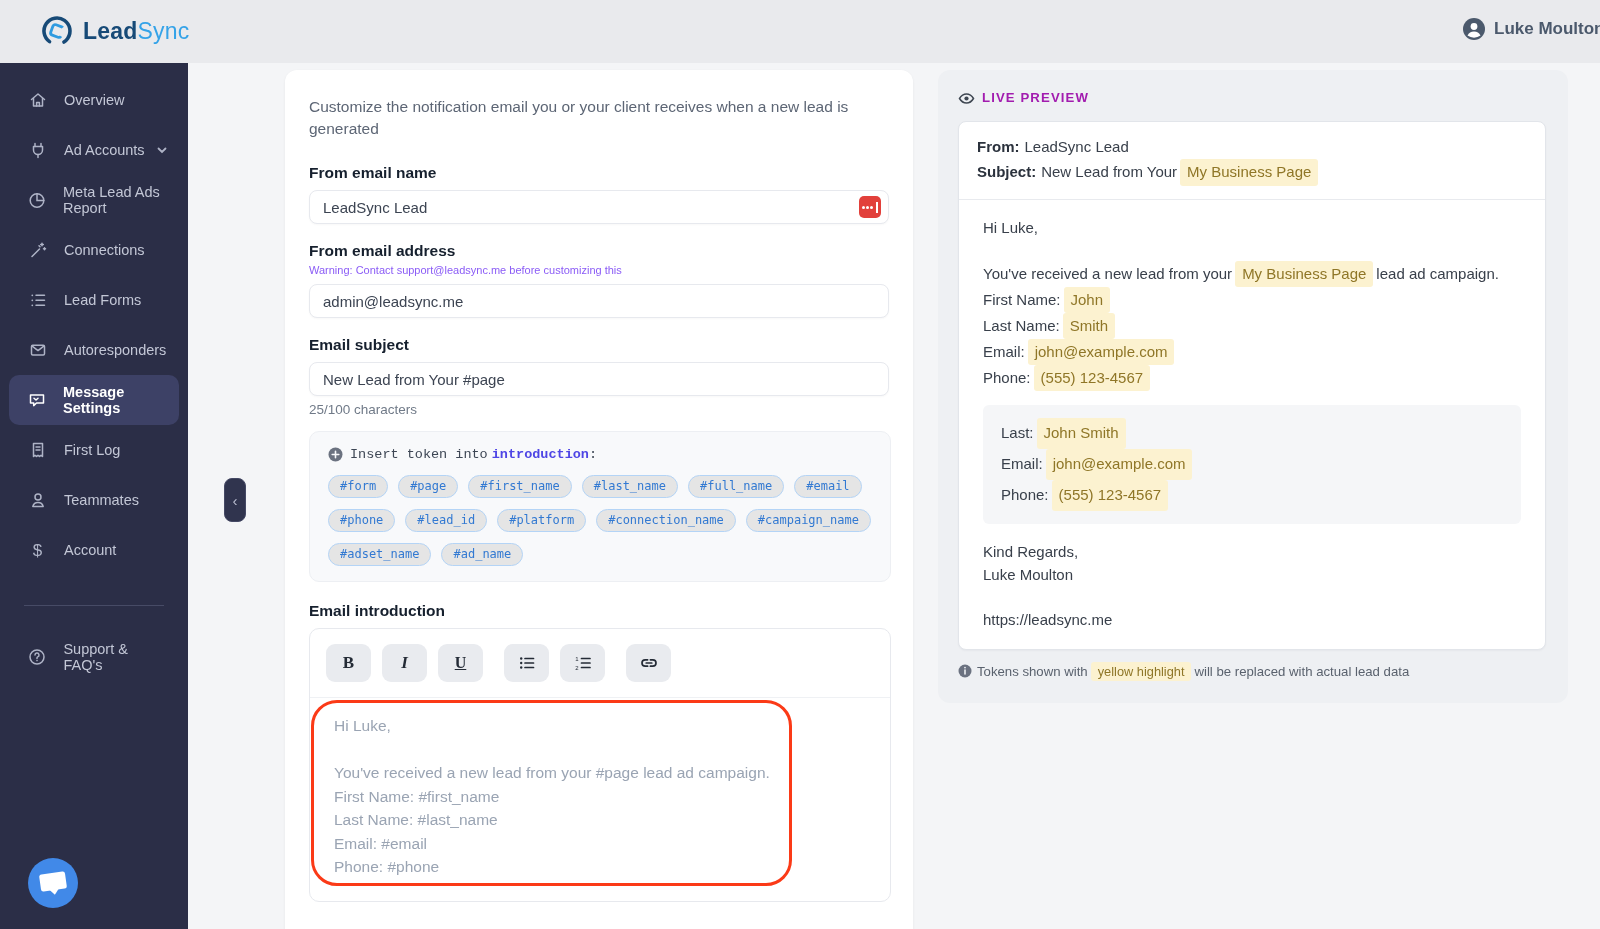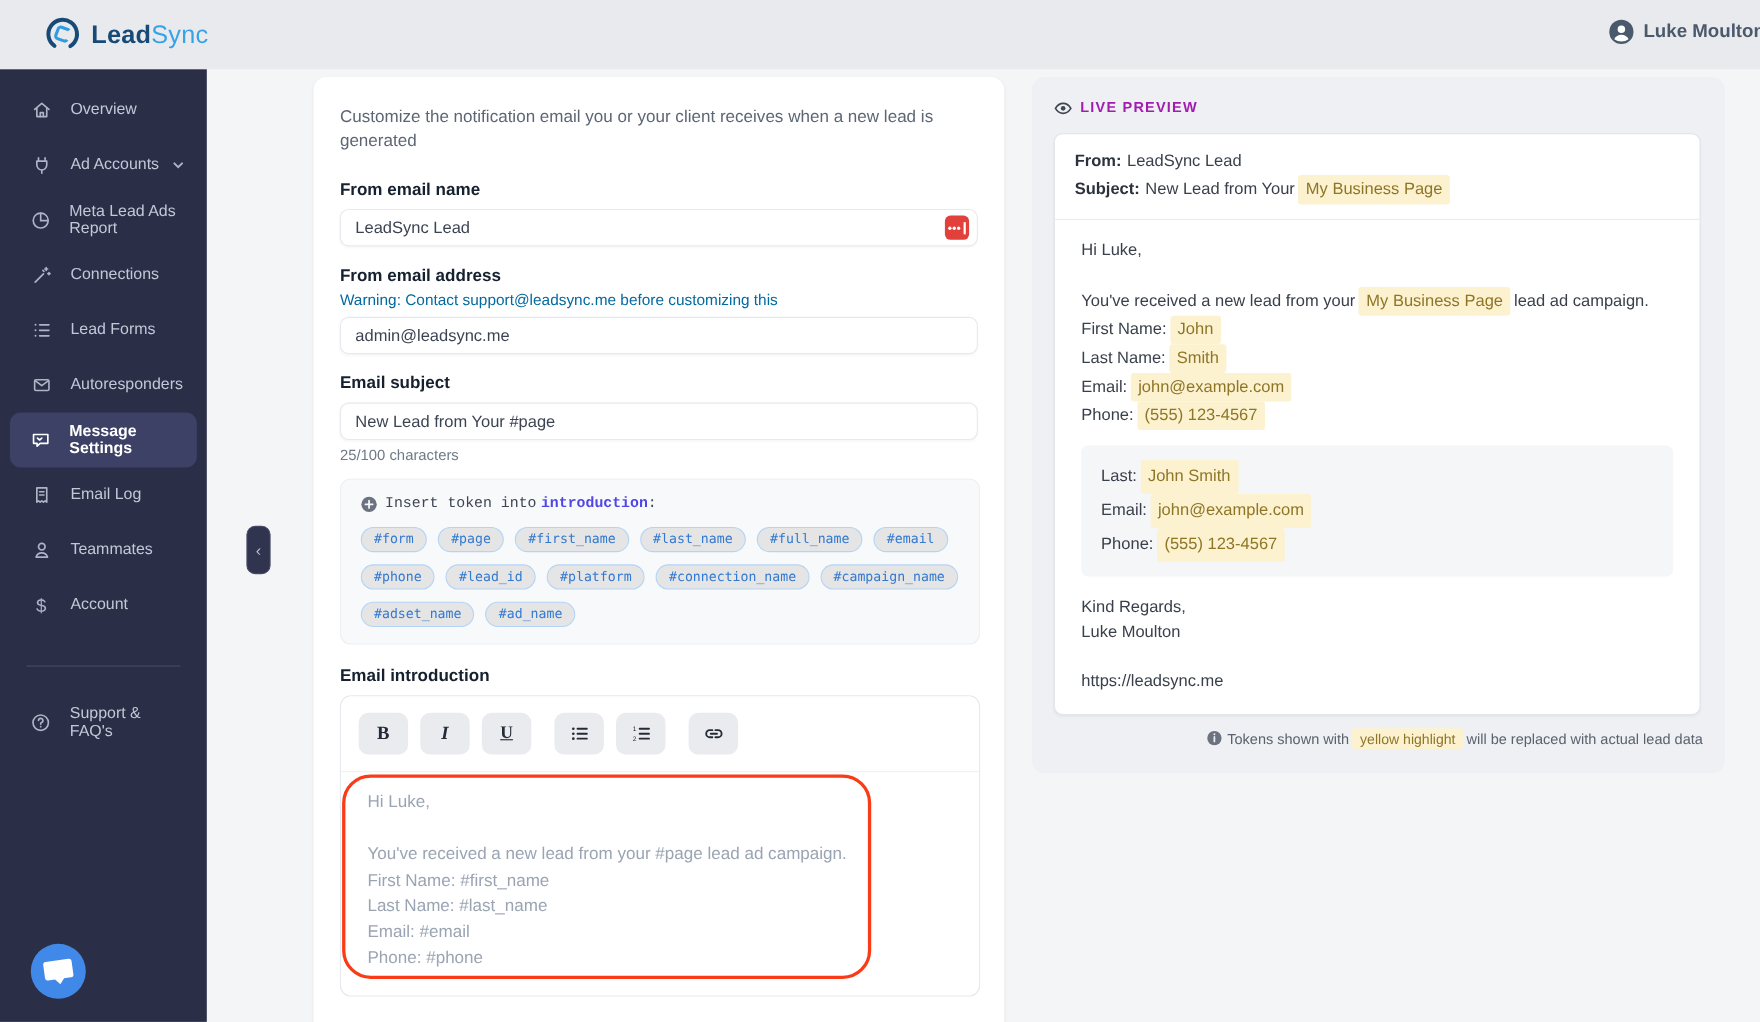--- a/index.html
+++ b/index.html
@@ -35,21 +35,21 @@
   
   .main-card { position:absolute; left:285px; top:70px; width:628px; height:880px; background:#ffffff; border-radius:12px; box-shadow:0 1px 3px rgba(16,24,40,.06); padding:26px 24px; }
   .desc { width:545px; font-size:15.5px; line-height:22px; color:#5d6675; }
   .field-label { margin-top:18px; font-size:15.5px; font-weight:bold; color:#16202e; }
   .field-label.first { margin-top:24px; }
   .tinput { position:relative; margin-top:8px; }
   .tinput input { width:580px; height:34px; border:1px solid #e7e9ee; border-radius:8px; padding:0 13px; font-family:"Liberation Sans",sans-serif; font-size:15px; color:#3c4452; background:#ffffff; outline:none; box-shadow:0 1px 2px rgba(16,24,40,.03); }
   .lt-badge { position:absolute; right:8px; top:6px; width:22px; height:22px; background:#e2403b; border-radius:5px; display:flex; align-items:center; justify-content:center; gap:1px; }
   .lt-dot { width:3px; height:3px; border-radius:50%; background:#ffffff; }
   .lt-bar { width:2px; height:11px; background:#ffffff; margin-left:2px; }
-  .warning-text { margin-top:4px; font-size:14px; color:#0369a1; }
+  .warning-text { margin-top:4px; font-size:11px; color:#8b5cf6; }
   .counter-text { margin-top:6px; font-size:13.5px; color:#707a88; }
   .token-box { margin-top:14px; background:#f8f9fb; border:1px solid #edeff3; border-radius:10px; padding:15px 18px; width:582px; }
   .tk-head { display:flex; align-items:center; font-size:13.5px; color:#3d4654;font-family:Liberation Mono, monospace; }
   .tk-head .plus { margin-right:7px; display:flex; }
   .tk-target { font-weight:bold; color:#4f46e5; margin-left:4px; }
   .pills { margin-top:13px; display:flex; flex-wrap:wrap; gap:11px 10px; width:560px; }
   .pill { background:#e5e5e5; border:1px solid #b4d4f6; border-radius:999px; padding:3px 11px 4px; font-family:"DejaVu Sans Mono",monospace; font-size:12px; color:#3279d2; cursor:pointer; white-space:nowrap; }
   .editor { margin-top:8px; border:1px solid #e7e9ee; border-radius:10px; width:582px; min-height:272px; background:#ffffff; }
   .toolbar { display:flex; align-items:center; gap:11px; padding:15px 16px; border-bottom:1px solid #eff1f4; }
   .tbtn { width:45px; height:38px; background:#e9ebef; border:none; border-radius:9px; display:flex; align-items:center; justify-content:center; cursor:pointer; color:#242b36; }
@@ -68,21 +68,21 @@
   .pv-line { line-height:24px; font-size:15px; color:#39404b; }
   .plabel { font-weight:bold; color:#2b323d; margin-right:5px; }
   .chip { display:inline-block; background:#fcf2d0; color:#8f7627; padding:1px 7px 2px; border-radius:3px; margin:0 3px; }
   .pv-body { padding:16px 24px 18px; font-size:15px; color:#39404b; }
   .pv-row { line-height:23px; }
   .pv-para { margin-top:22px; }
   .pv-inner { margin-top:14px; background:#f5f6f8; border-radius:6px; padding:13px 18px; }
   .pv-inner .pv-row { line-height:28px; }
   .pv-sign { margin-top:16px; }
   .pv-link { margin-top:22px; line-height:23px; }
-  .pv-note { margin-top:12px; text-align:right; font-size:13.2px; color:#5a626e; }
+  .pv-note { margin-top:12px; text-align:left; font-size:13.2px; color:#5a626e; }
   .pv-note .chip { font-size:12.8px; padding:2px 7px; }
   .note-icon { display:inline-block; vertical-align:-2px; margin-right:5px; }
 </style>
 </head>
 <body>
 
 <div class="topbar">
   <div class="brand">
     <span style="display:flex;">
       <svg width="34" height="34" viewBox="0 0 34 34">
@@ -179,21 +179,21 @@
     </span>
     <span>Message Settings</span>
   </div>
   <div class="side-item">
     <span class="sicon">
       <svg width="20" height="20" viewBox="0 0 20 20" fill="none" stroke="currentColor" stroke-width="1.5" stroke-linecap="round" stroke-linejoin="round">
           <path d="M5.5 3.5h9v13l-1.5-1.2-1.5 1.2-1.5-1.2-1.5 1.2-1.5-1.2-1.5 1.2z"></path>
           <path d="M8 7h4M8 10h4"></path>
         </svg>
     </span>
-    <span>Email Log</span>
+    <span>First Log</span>
   </div>
   <div class="side-item">
     <span class="sicon">
       <svg width="20" height="20" viewBox="0 0 20 20" fill="none" stroke="currentColor" stroke-width="1.5" stroke-linecap="round" stroke-linejoin="round">
           <circle cx="10" cy="7" r="3"></circle>
           <path d="M4.8 16.5a5.4 5.4 0 0 1 10.4 0z"></path>
         </svg>
     </span>
     <span>Teammates</span>
   </div>

